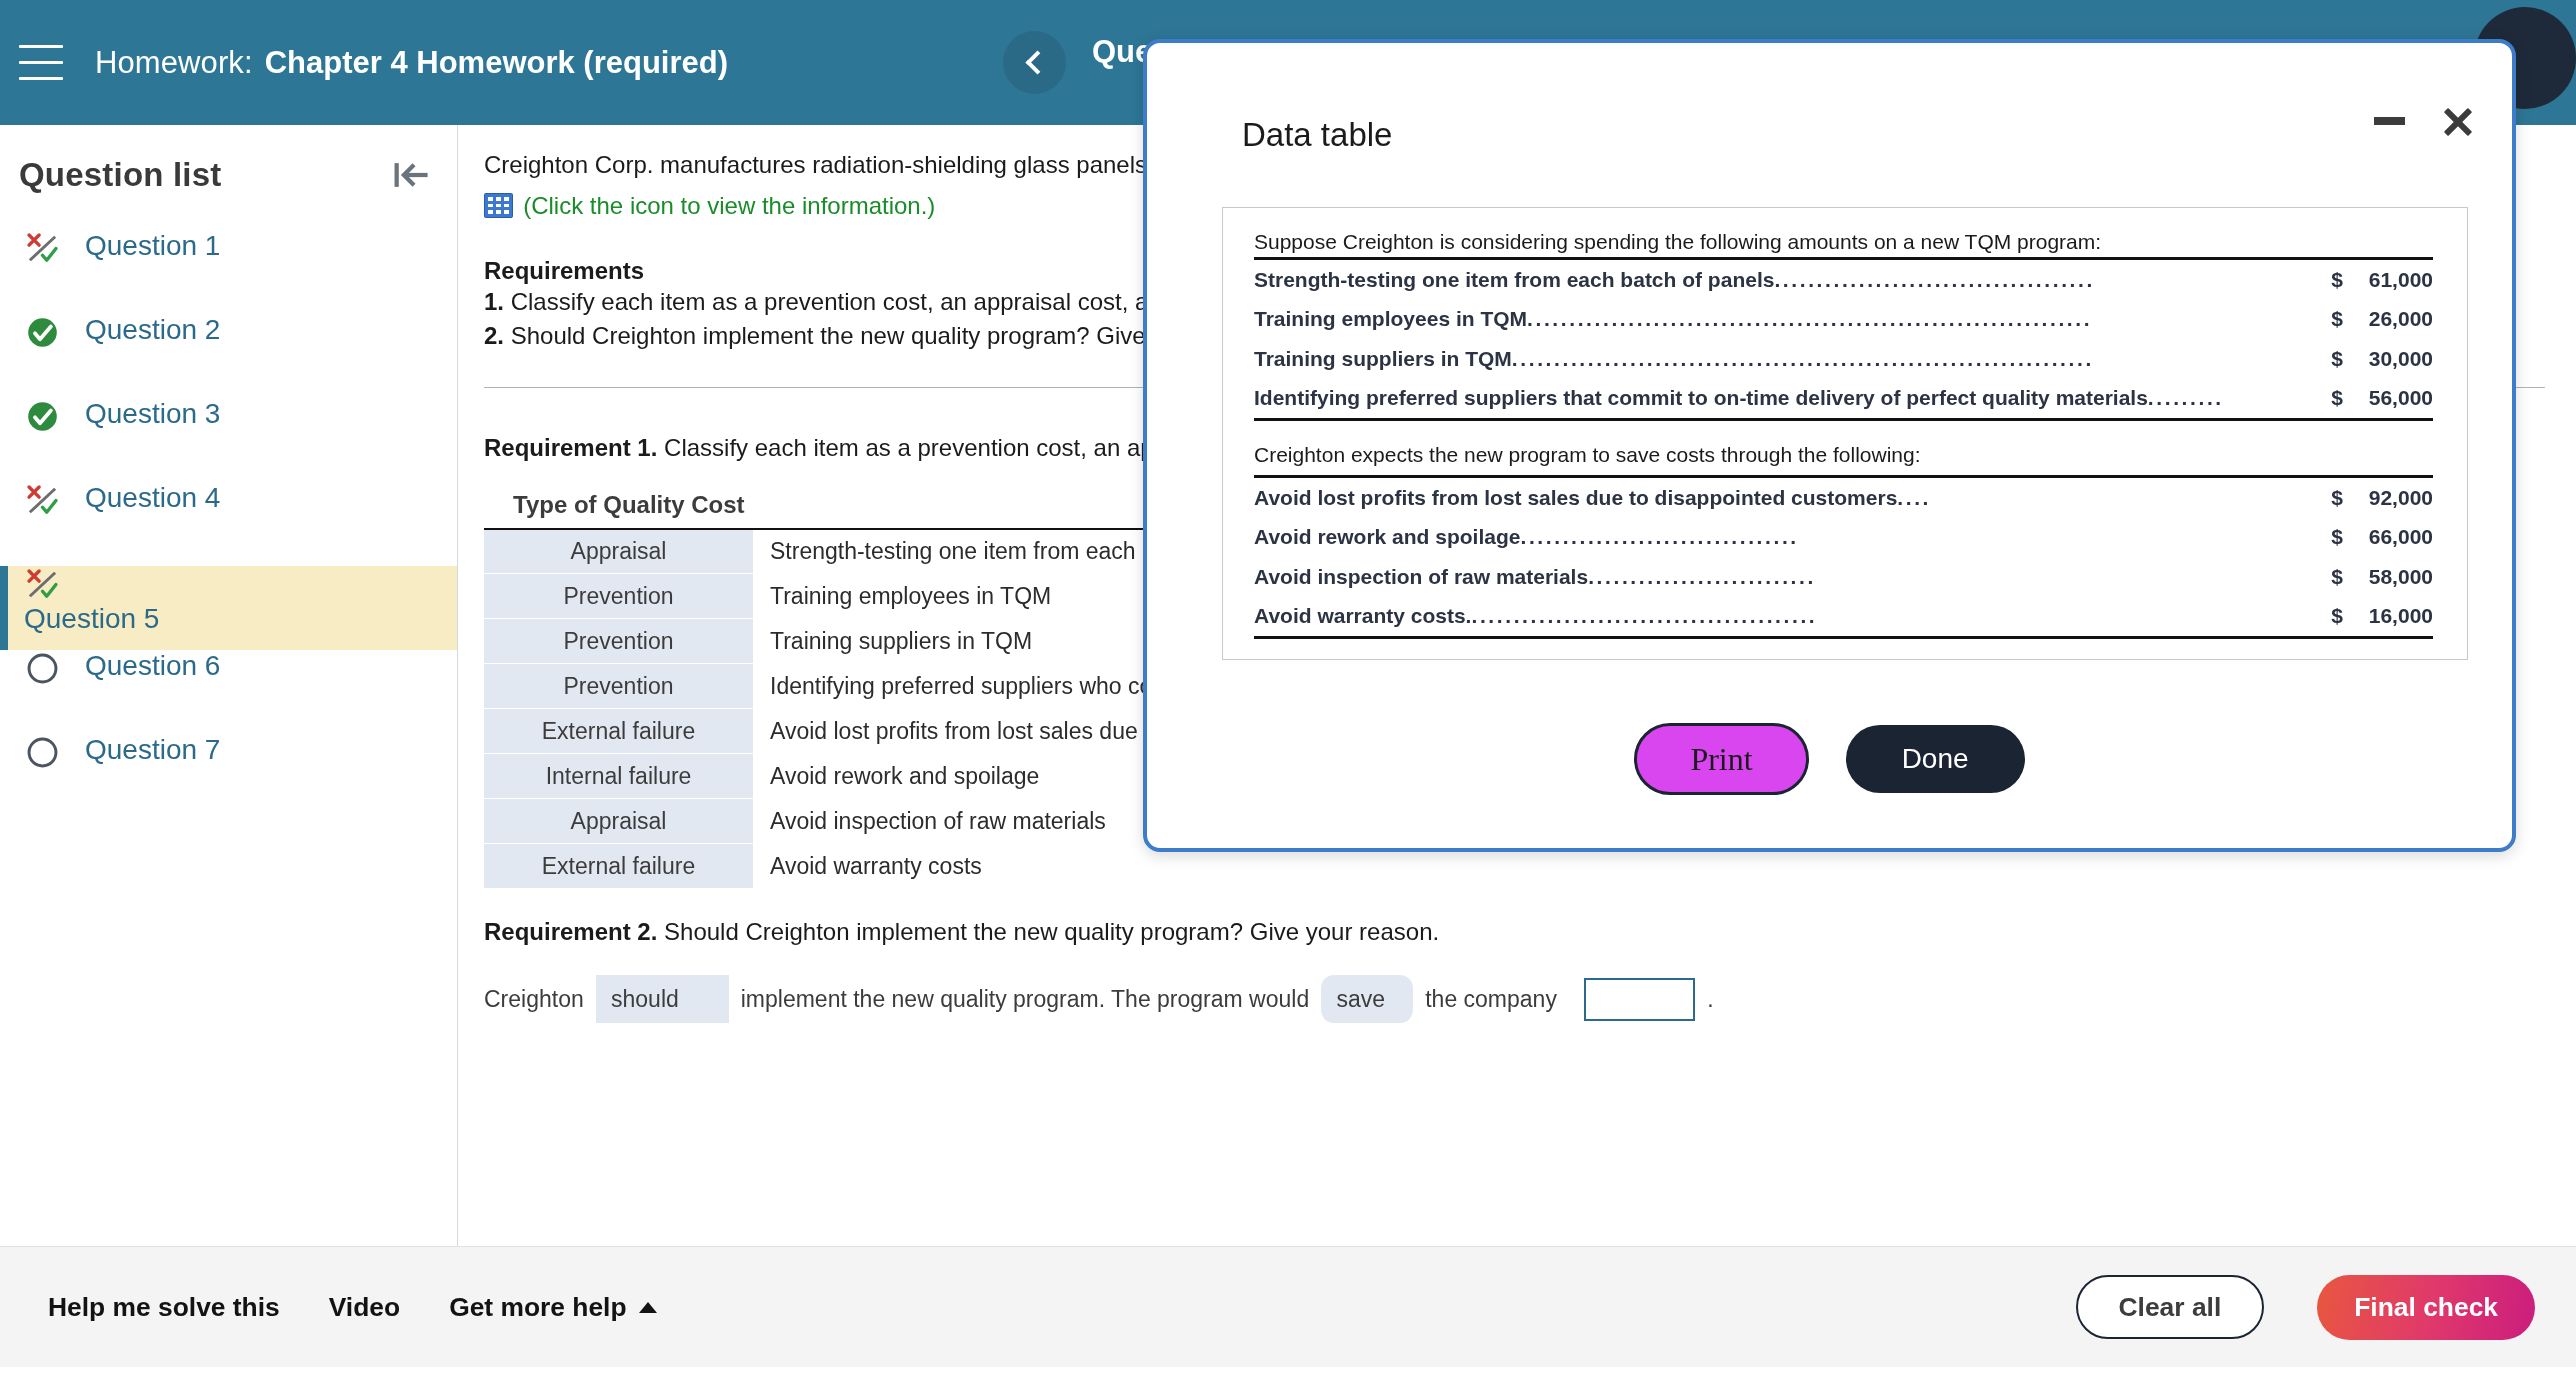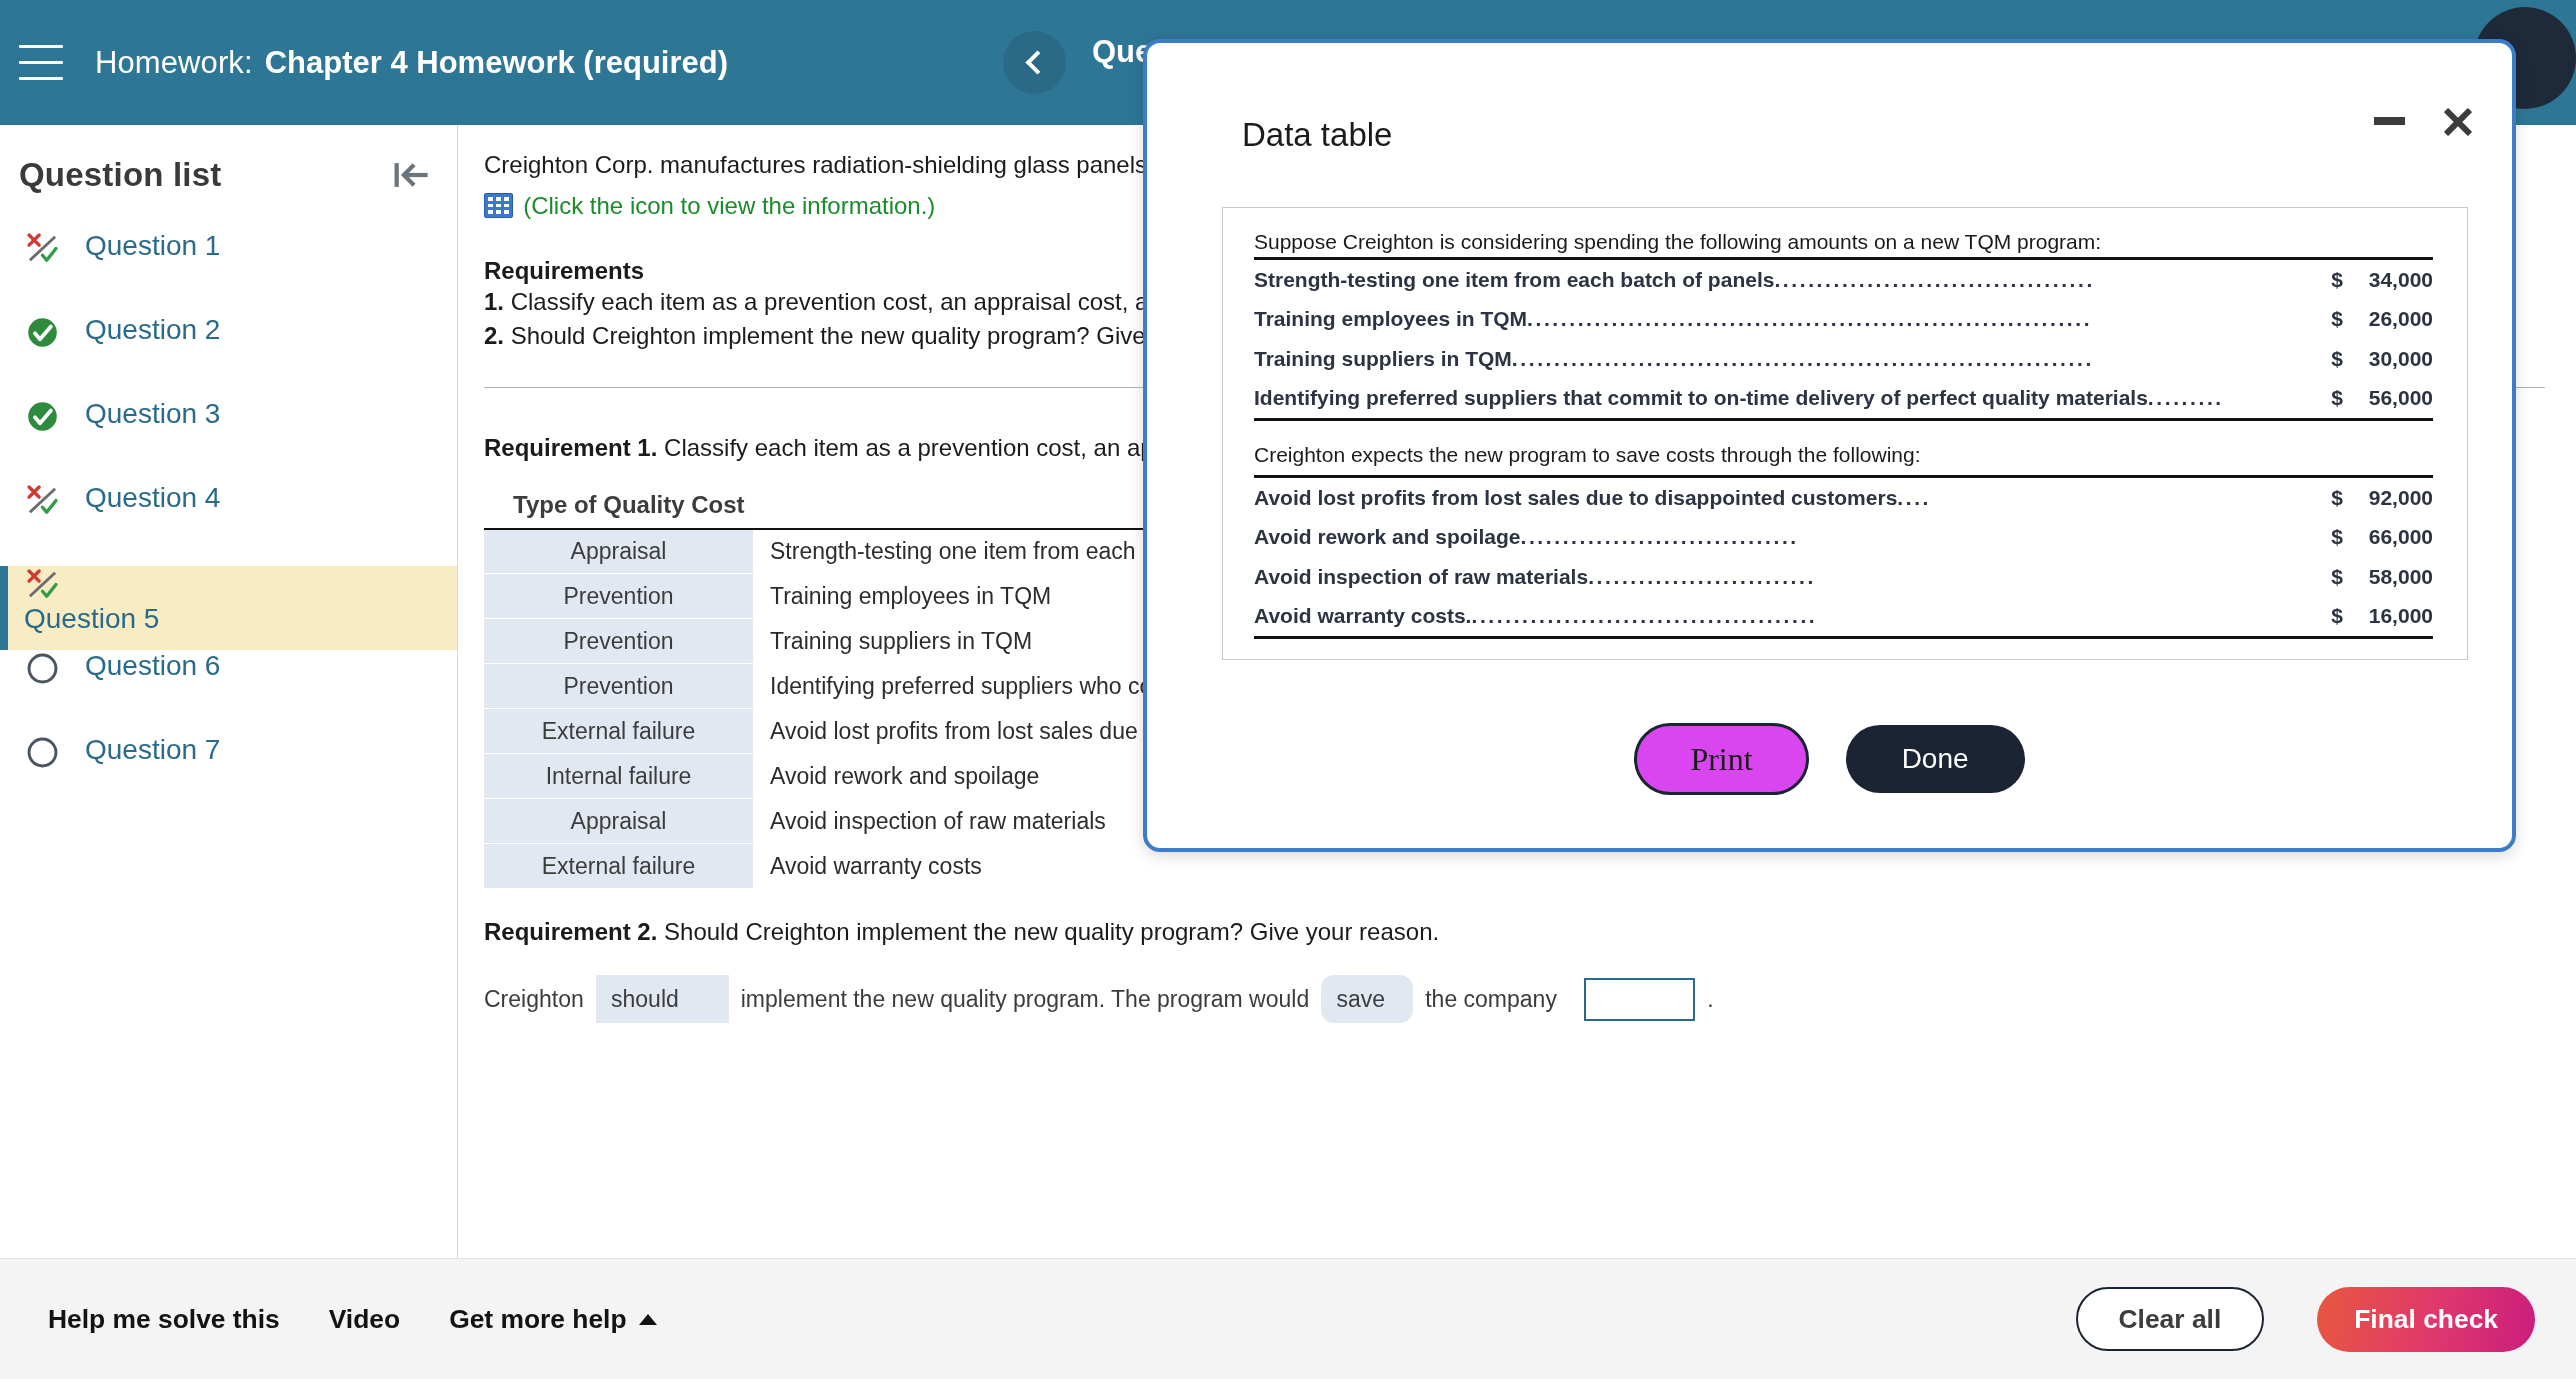--- a/index.html
+++ b/index.html
@@ -121,21 +121,21 @@
     font-size: 23px; color: #3c3c3c; margin-right: 15.3px; cursor: pointer;
   }
   .dropdown-field.small { min-width: 92px; border-radius: 13px; }
   .input-box {
     width: 111px; height: 43px; border: 2.6px solid #2b6a8a; background: #fff;
     margin: 0 5.1px 0 15.3px; cursor: text;
   }
 
   
   .bottombar {
-    position: absolute; bottom: 4px; left: 0; width: 2576px; height: 121px;
+    position: absolute; bottom: 16px; left: 0; width: 2576px; height: 121px;
     background: #f4f4f4; border-top: 1.7px solid #e2e2e2;
     display: flex; align-items: center;
   }
   .bb-link {
     font-size: 26.4px; font-weight: 700; color: #131313; margin-left: 49px; cursor: pointer;
     display: flex; align-items: center;
   }
   .bb-link.first { margin-left: 48px; }
   .caret-up {
     width: 0; height: 0; border-left: 9.4px solid transparent; border-right: 9.4px solid transparent;
@@ -408,21 +408,21 @@
     <div class="modal-title">Data table</div>
 
     <div class="dt-box">
       <div class="dt-intro">Suppose Creighton is considering spending the following amounts on a new TQM program:</div>
 
       <table class="dt-table">
         <tbody>
             <tr class="first">
           <td class="dt-label"><span>Strength-testing one item from each batch of panels</span><span class="leader">......................................</span></td>
           <td class="dt-cur">$</td>
-          <td class="dt-amt">34,000</td>
+          <td class="dt-amt">61,000</td>
         </tr>
         <tr>
           <td class="dt-label"><span>Training employees in TQM</span><span class="leader">...................................................................</span></td>
           <td class="dt-cur">$</td>
           <td class="dt-amt">26,000</td>
         </tr>
         <tr>
           <td class="dt-label"><span>Training suppliers in TQM</span><span class="leader">.....................................................................</span></td>
           <td class="dt-cur">$</td>
           <td class="dt-amt">30,000</td>

